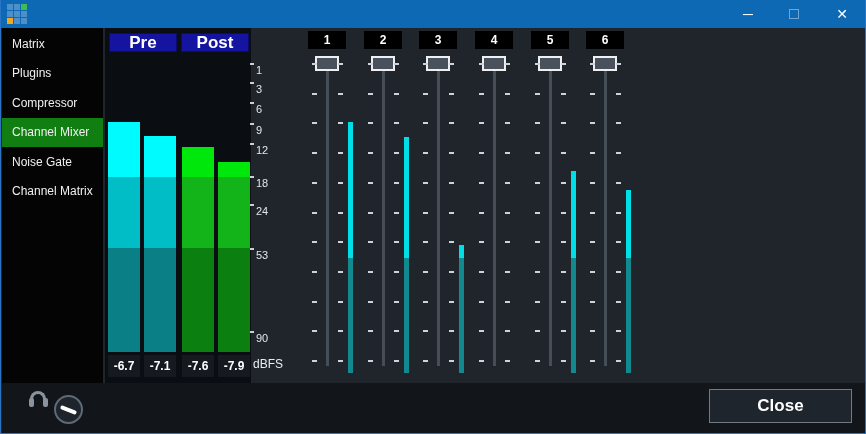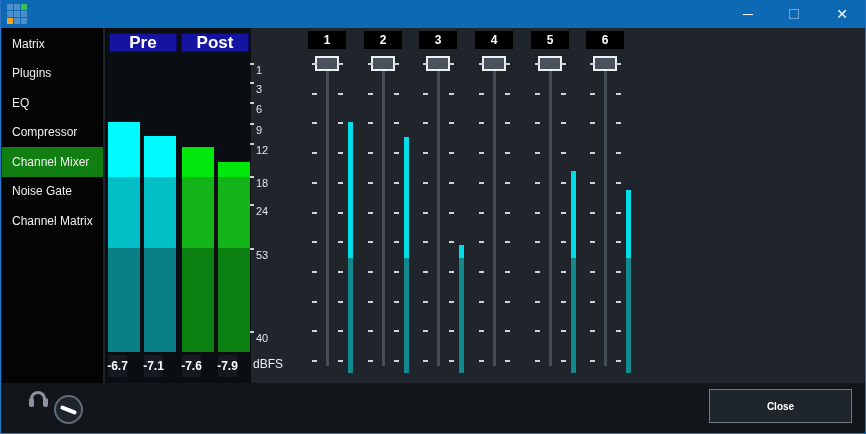--- a/index.html
+++ b/index.html
@@ -22,21 +22,21 @@
   .side-item{height:29.5px;display:flex;align-items:center;padding-left:10px;color:#F0F0F0;font-size:12px;cursor:default;}
   .side-item.selected{background:#107E10;}
   
   .meter-panel{position:absolute;left:104px;top:28px;width:146px;height:355px;background:#0A0D11;}
   .pp-btn{position:absolute;top:5px;width:68px;height:19px;background:#1414A0;border:1px solid #0B0B6E;
     color:#FFF;font-size:17px;font-weight:bold;display:flex;align-items:center;justify-content:center;}
   .bigbar{position:absolute;top:29px;width:32px;height:295px;}
   .bigbar.cyan{background:linear-gradient(to bottom,#00FBFF 0,#00FBFF 120px,#00BDC6 120px,#00BDC6 191px,#0A8086 191px,#0A8086 295px);}
   .bigbar.green{background:linear-gradient(to bottom,#00E70C 0,#00E70C 120px,#13B41A 120px,#13B41A 191px,#0B8011 191px,#0B8011 295px);}
   .mask{position:absolute;left:0;top:0;width:100%;background:#0A0D11;}
-  .val-box{position:absolute;top:327px;width:19px;height:22px;background:#151A21;color:#FFF;font-size:12px;font-weight:bold;
+  .val-box{position:absolute;top:327px;width:32px;height:22px;background:#151A21;color:#FFF;font-size:12px;font-weight:bold;
     display:flex;align-items:center;justify-content:center;}
   
   .scale{position:absolute;left:249px;top:28px;width:46px;height:355px;}
   .scale-item{position:absolute;left:0;}
   .scale-item .dash{position:absolute;left:0;top:0;width:4px;height:2px;background:#C9CFD5;}
   .scale-item .lbl{position:absolute;left:6px;top:1px;color:#E2E6EA;font-size:11px;}
   .unit-lbl{position:absolute;left:3px;top:329px;color:#E8ECEF;font-size:12px;}
   
   .channels{position:absolute;left:296px;top:28px;width:370px;height:355px;}
   .ch-col{position:absolute;top:0;width:56px;height:355px;}
@@ -49,21 +49,21 @@
     background:linear-gradient(to bottom,#00DFE8 0,#00DFE8 201px,#11898F 201px,#11898F 316px);}
   
   .footer{position:absolute;left:1px;top:383px;width:864px;height:50px;background:#12161B;}
   .hp-icon{position:absolute;left:27px;top:8px;width:20px;height:16px;}
   .hp-band{position:absolute;left:1px;top:0;width:16px;height:10px;border:3px solid #8A939E;border-bottom:none;
     border-radius:9px 9px 0 0;}
   .hp-pad{position:absolute;top:7px;width:5px;height:9px;background:#8A939E;border-radius:2px;}
   .knob{position:absolute;left:52px;top:12px;width:29px;height:29px;border-radius:50%;background:#1E242B;border:2px solid #5F6A75;}
   .knob-line{position:absolute;left:4px;top:11px;width:17px;height:4px;background:#FFF;transform:rotate(21deg);border-radius:2px;}
   .close-btn{position:absolute;left:707px;top:6px;width:143px;height:34px;background:#1F252C;border:1px solid #707A85;
-    color:#FFF;font-size:10px;font-weight:bold;display:flex;align-items:center;justify-content:center;cursor:default;}
+    color:#FFF;font-size:17px;font-weight:bold;display:flex;align-items:center;justify-content:center;cursor:default;}
 </style>
 </head>
 <body>
 
 <div id="window">
 
   <div class="titlebar">
     <div class="app-icon">
       <span style="background:#4D8FCB"></span>
         <span style="background:#4D8FCB"></span>
@@ -82,21 +82,20 @@
       <span class="boxglyph"></span>
     </div>
     <div class="cap-btn cap-close">
       <span>✕</span>
     </div>
   </div>
 
   <div class="sidebar">
     <div class="side-item">Matrix</div>
     <div class="side-item">Plugins</div>
-    <div class="side-item">EQ</div>
     <div class="side-item">Compressor</div>
     <div class="side-item selected">Channel Mixer</div>
     <div class="side-item">Noise Gate</div>
     <div class="side-item">Channel Matrix</div>
   </div>
 
   <div class="meter-panel">
     <div class="pp-btn" style="left:4px;">Pre</div>
     <div class="pp-btn" style="left:76px;">Post</div>
 
@@ -147,21 +146,21 @@
     <div class="scale-item" style="top: 176px;">
         <span class="dash"></span>
         <span class="lbl">24</span>
       </div>
     <div class="scale-item" style="top: 220px;">
         <span class="dash"></span>
         <span class="lbl">53</span>
       </div>
     <div class="scale-item" style="top: 303px;">
         <span class="dash"></span>
-        <span class="lbl">40</span>
+        <span class="lbl">90</span>
       </div>
     <div class="unit-lbl">dBFS</div>
   </div>
 
   <div class="channels">
     <div class="ch-col" style="left:2px;">
       <div class="ch-head">1</div>
       <div class="ch-track"></div>
       <div class="ch-meter">
           <div class="mask" style="background: rgb(32, 37, 44); height: 65px;"></div>

